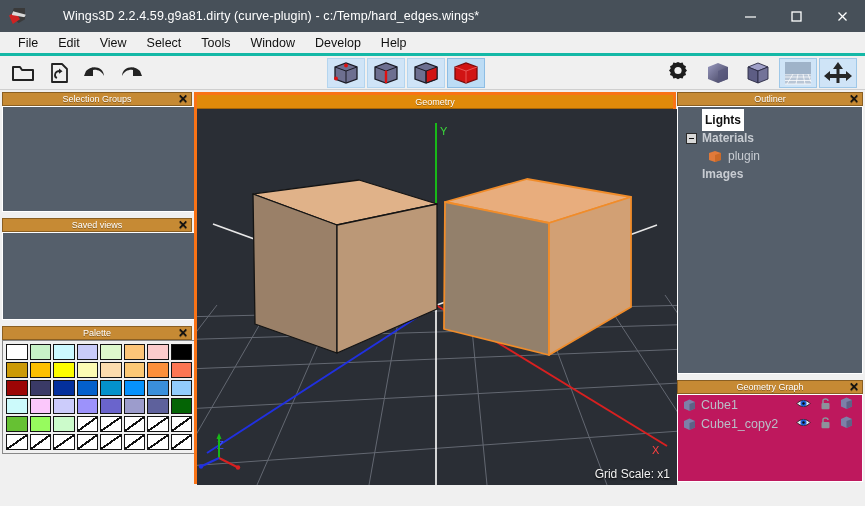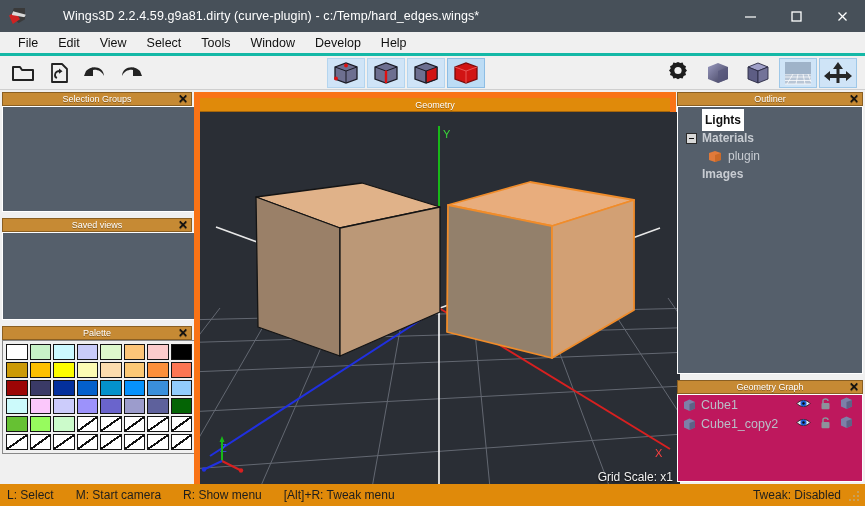--- a/index.html
+++ b/index.html
@@ -78,21 +78,21 @@
   .pal-grid { display:grid; grid-template-columns:repeat(9, 1fr); gap:2px; }
   .pal-cell { height:16px; border:1px solid #141414; position:relative; }
   .pal-cell.empty { background:#ffffff; }
   .pal-cell.empty::after {
     content:""; position:absolute; left:0; top:0; right:0; bottom:0;
     background:linear-gradient(to bottom right, transparent calc(50% - 1px), #111 calc(50% - 1px), #111 calc(50% + 1px), transparent calc(50% + 1px));
   }
 
   
   .viewport-wrap { position:absolute; left:194px; top:92px; width:482px; height:392px;
-                   border:6px solid #f97316; }
+                   border:3px solid #f97316; }
   .vp-head { height:14px; background:#e08a0a; color:#fff; font-size:9px;
              display:flex; align-items:center; justify-content:center;
              border-bottom:1px solid #a5650a; text-shadow:0 1px 0 rgba(0,0,0,.3); }
   .vp-canvas { position:relative; width:480px; height:376px; background:#2a2e35; overflow:hidden; }
   .vp-canvas svg { display:block; position:absolute; left:0; top:0; }
   .grid-scale { position:absolute; right:7px; bottom:4px; color:#f2f2f2; font-size:12px;
                 text-shadow:0 1px 2px #000; }
 
   
   .rightcol { position:absolute; left:677px; top:92px; width:186px; }
@@ -515,31 +515,14 @@
             <svg width="13" height="14" viewBox="0 0 13 14">
               <path d="M1 4 L6.5 1.5 L12 4 L12 10.5 L6.5 13 L1 10.5 Z" fill="#7d80a8"></path>
               <path d="M1 4 L6.5 6 L12 4 L12 10.5 L6.5 13 L6.5 6" fill="#595c80" opacity=".85"></path>
             </svg>
           </span>
         </span>
       </div>
     </div>
   </div>
 
-  <div class="statusbar">
-    <div class="sb-left">
-      <span>L: Select</span>
-      <span>M: Start camera</span>
-      <span>R: Show menu</span>
-      <span>[Alt]+R: Tweak menu</span>
-    </div>
-    <div class="sb-right">Tweak: Disabled</div>
-    <div class="grip">
-      <i style="left:8px;top:0"></i>
-      <i style="left:4px;top:4px"></i>
-        <i style="left:8px;top:4px"></i>
-      <i style="left:0px;top:8px"></i>
-        <i style="left:4px;top:8px"></i>
-        <i style="left:8px;top:8px"></i>
-    </div>
-  </div>
 
 </div>
 
 </body></html>

